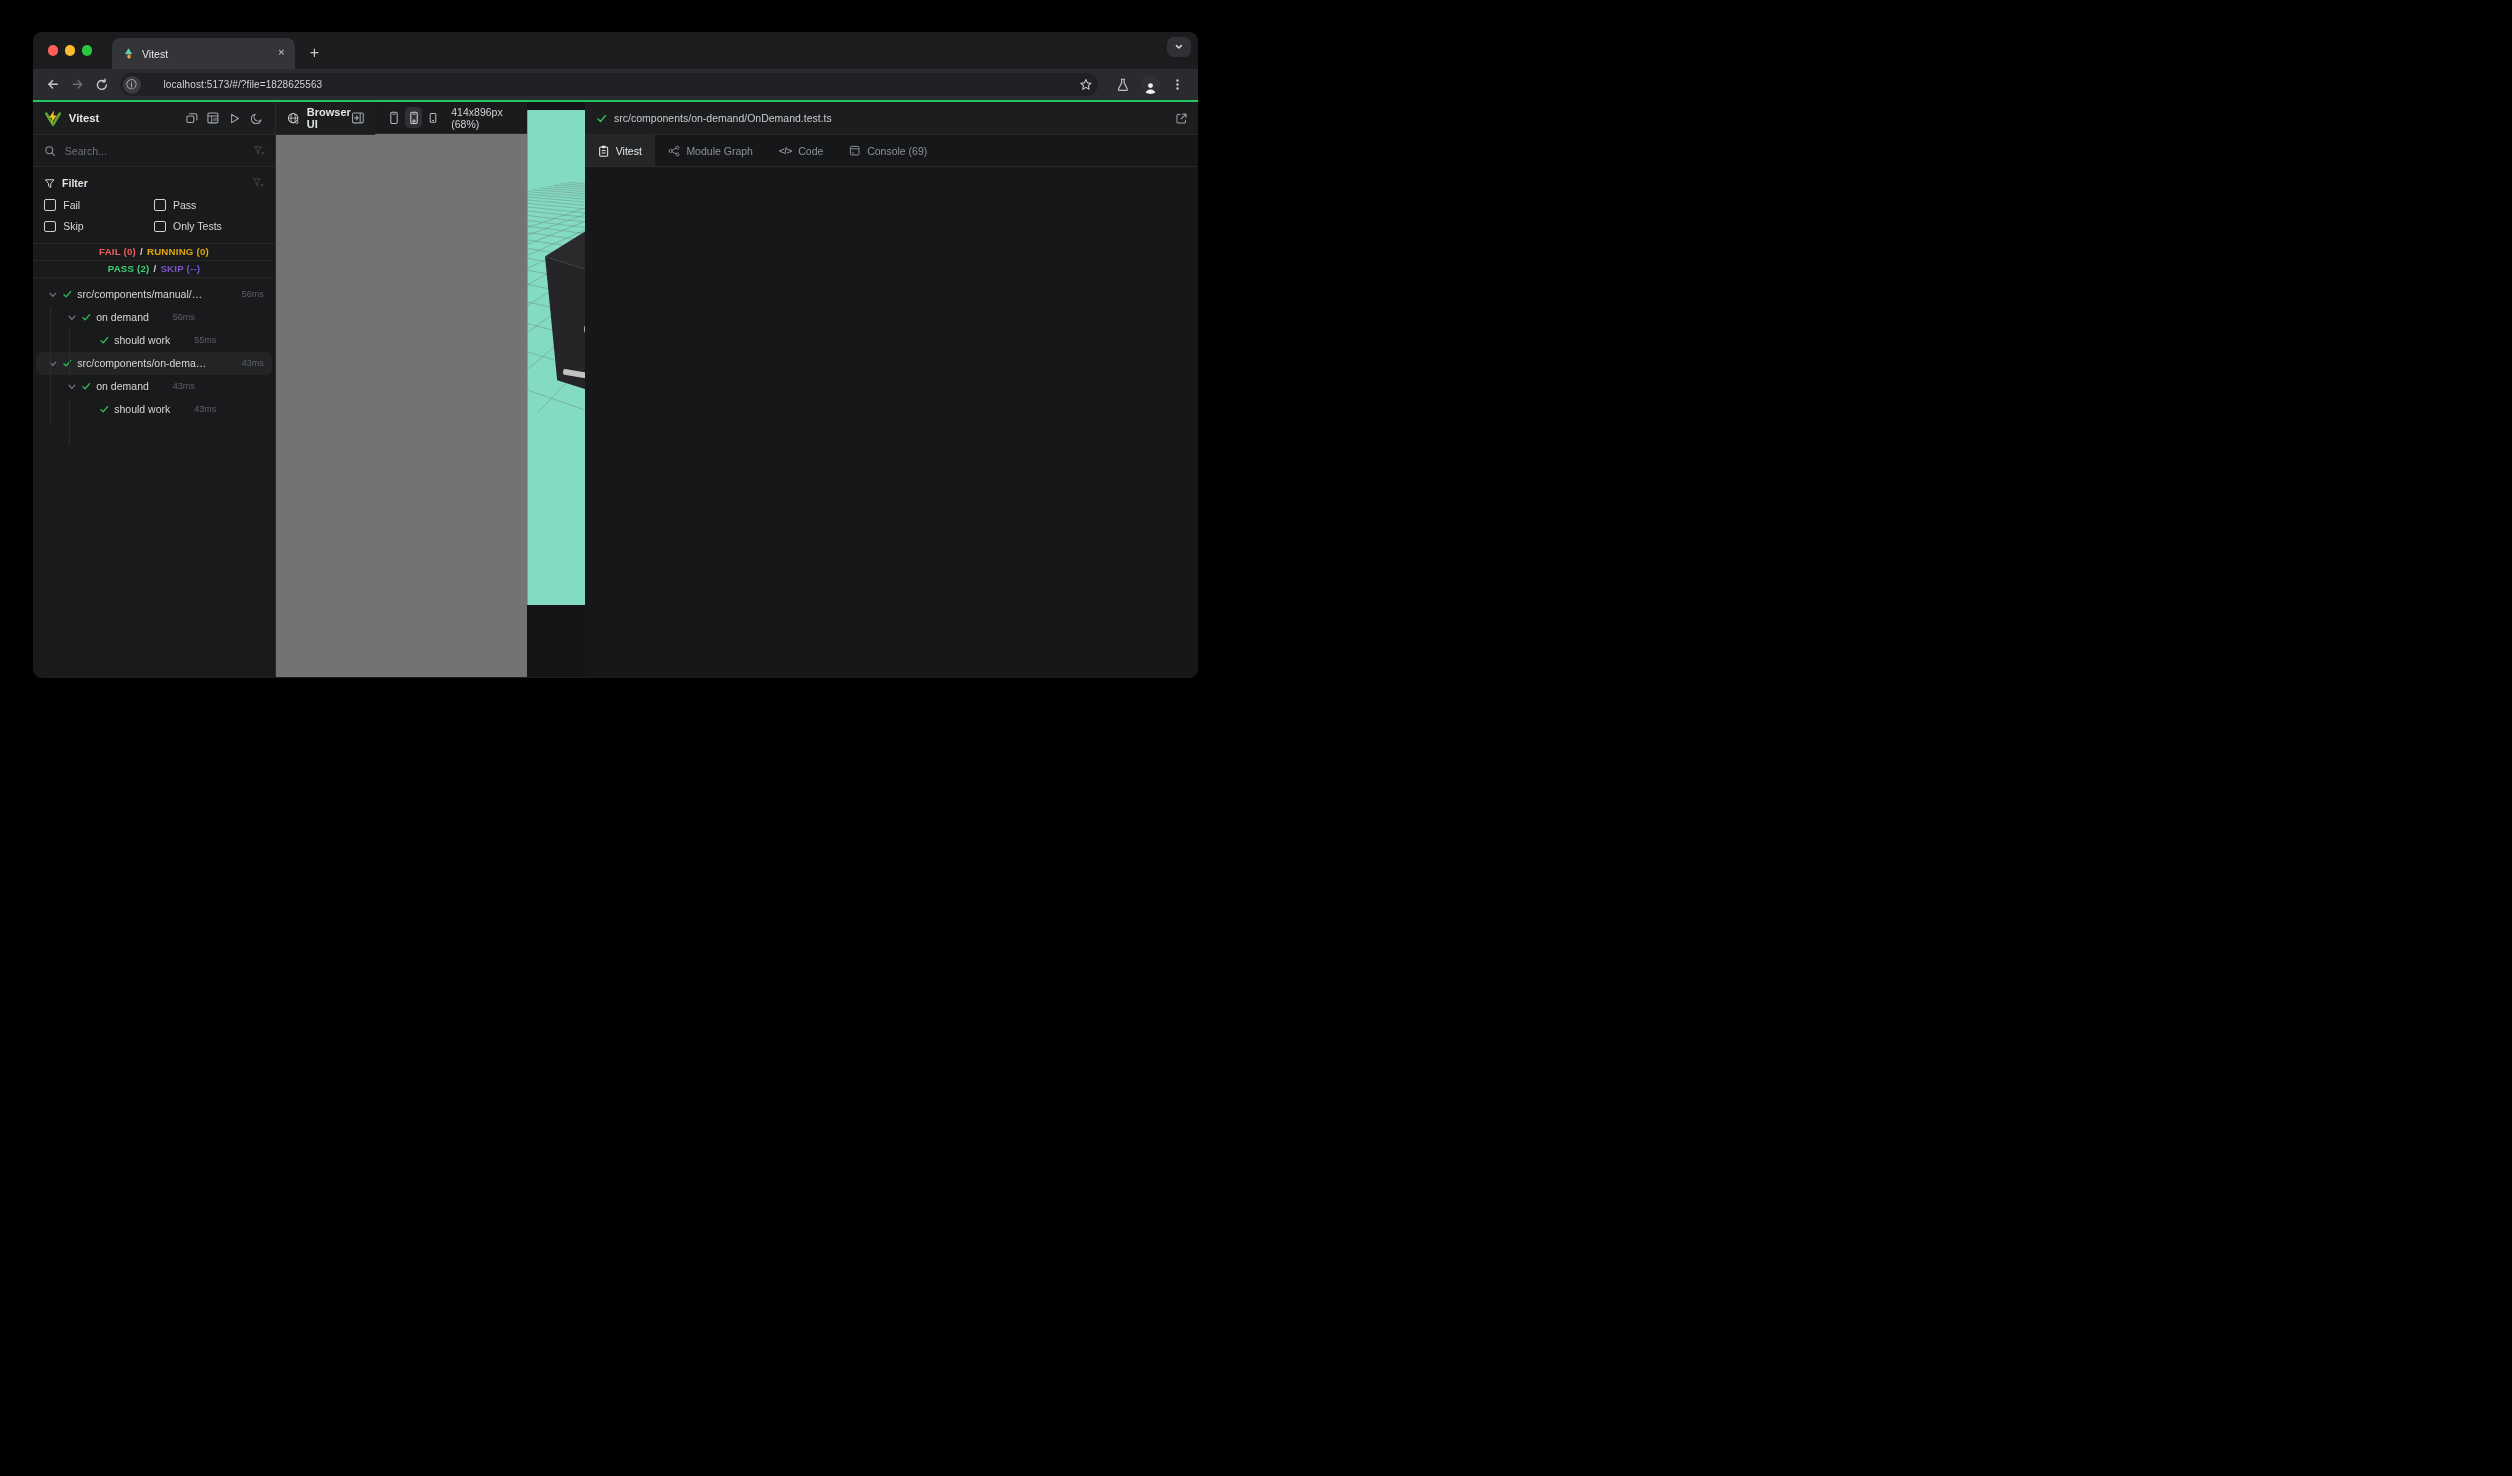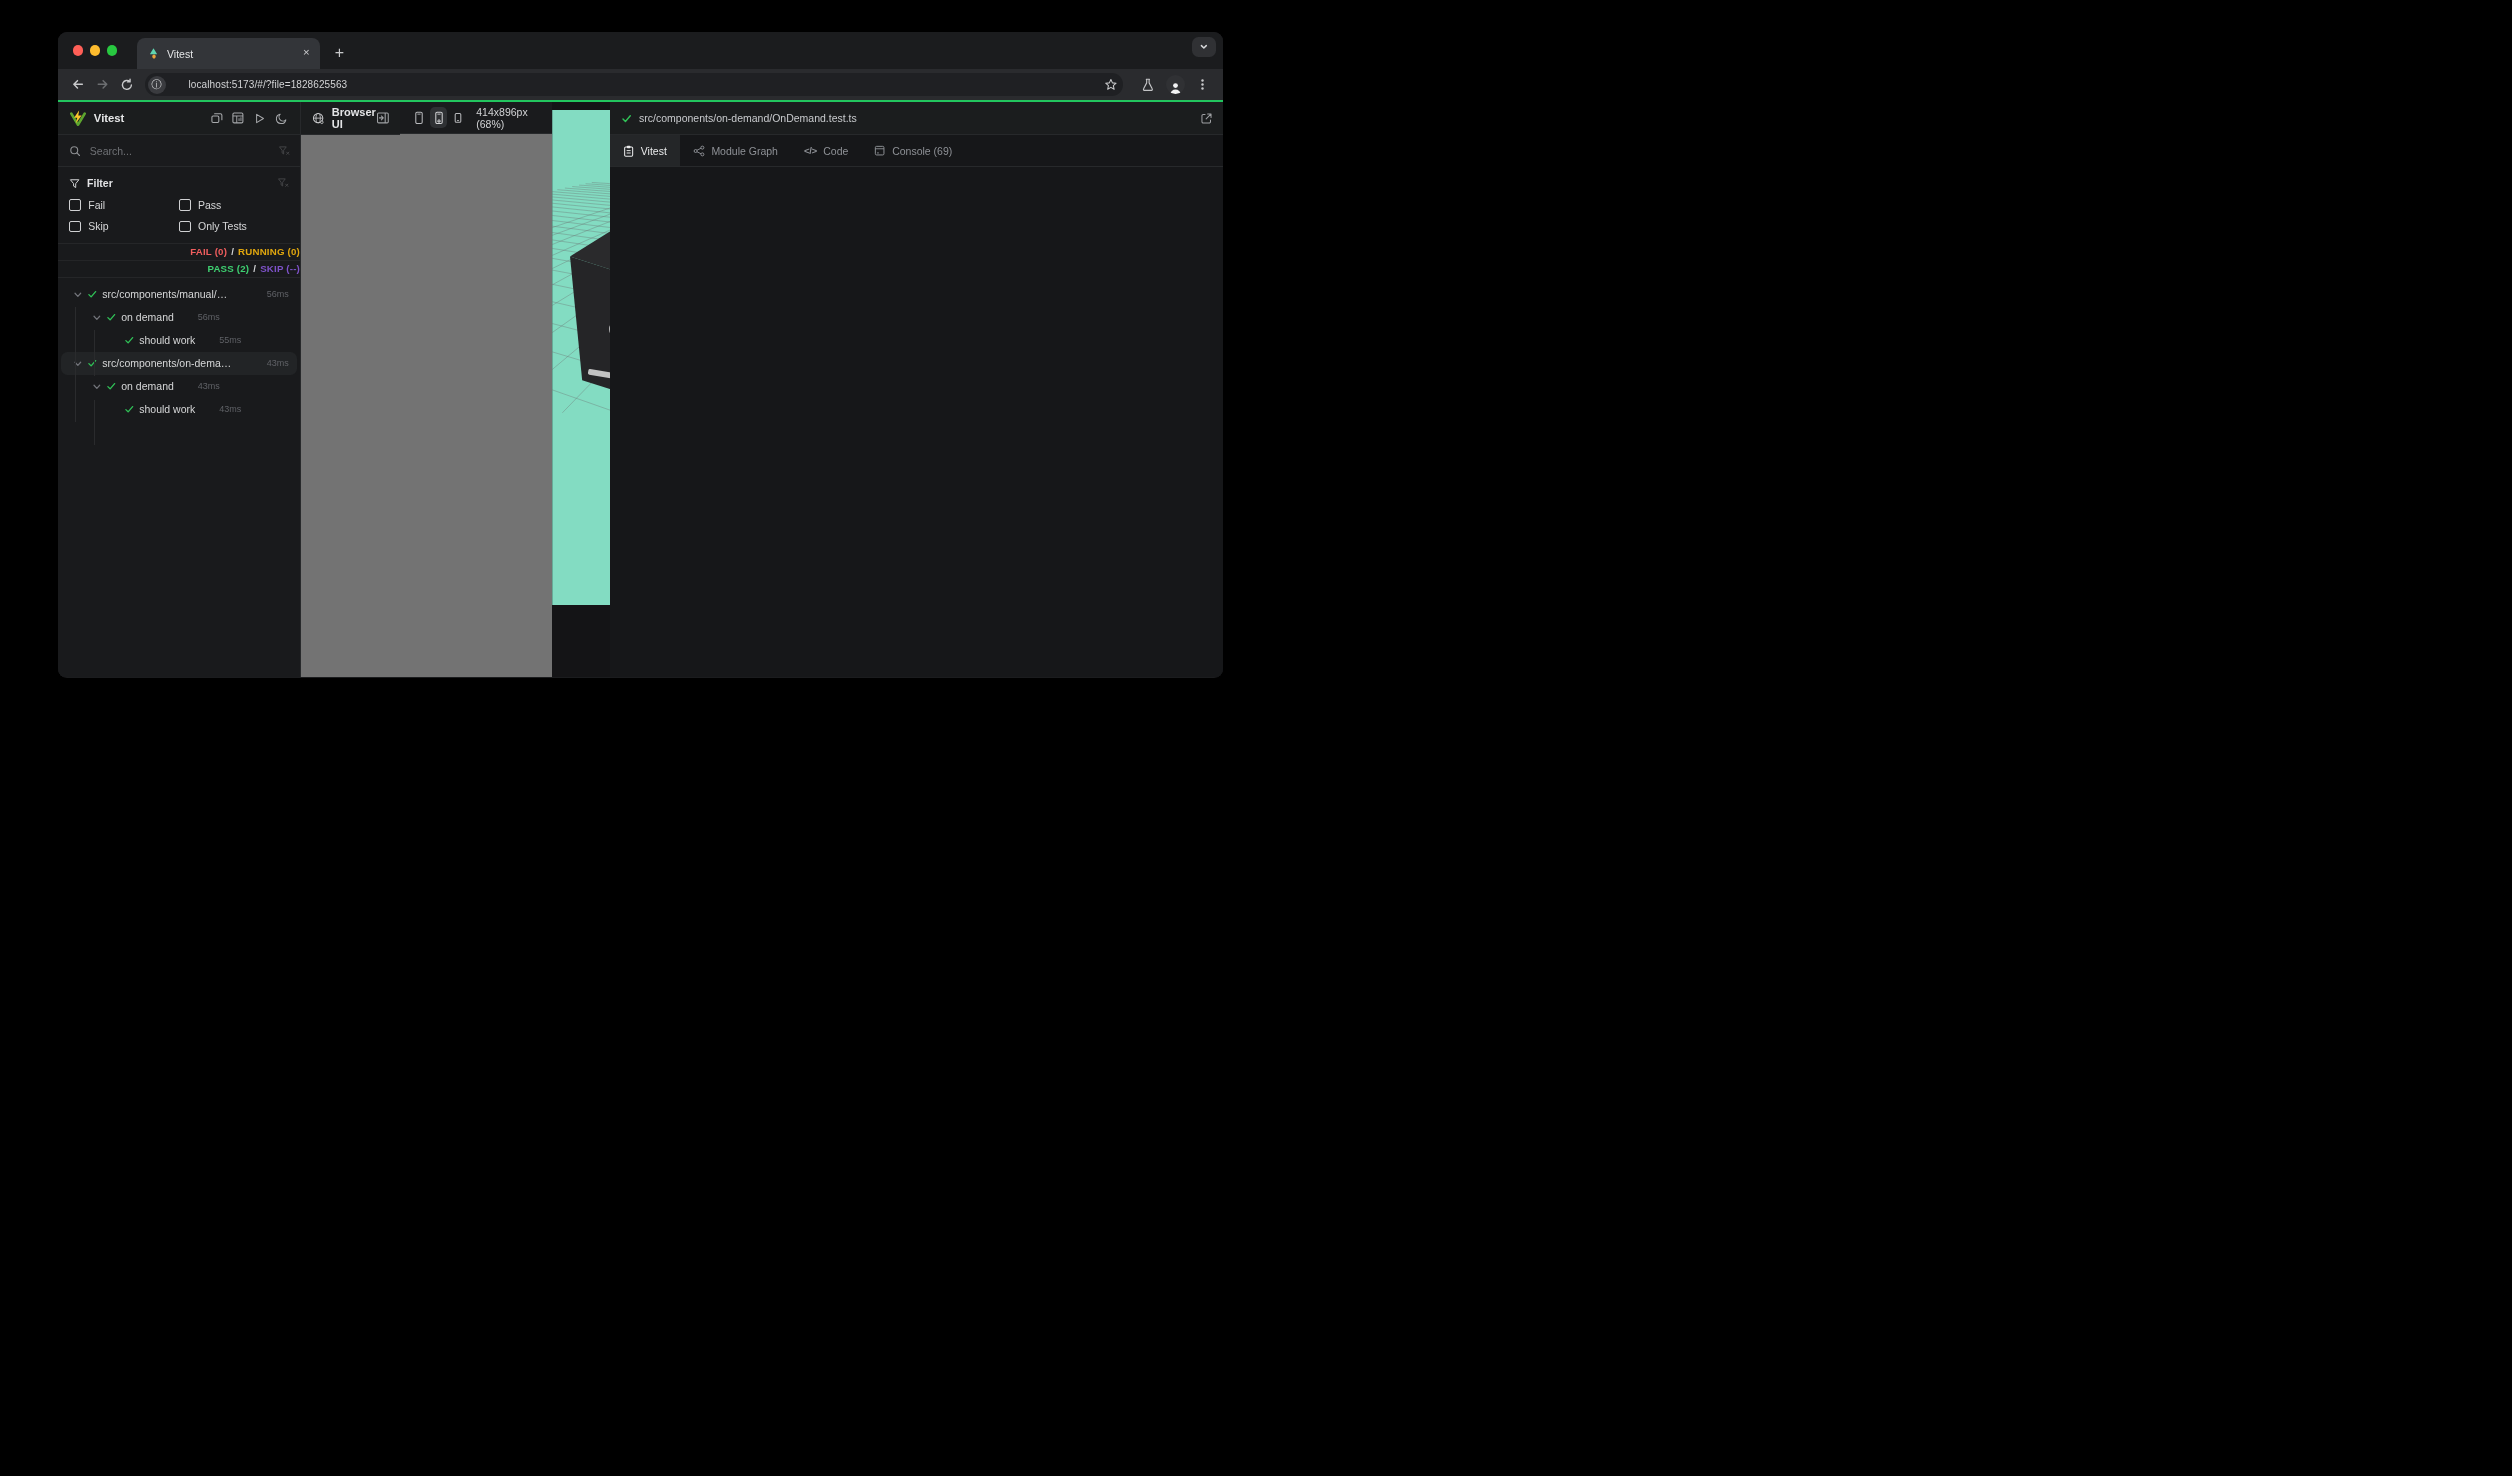--- a/index.html
+++ b/index.html
@@ -1,18 +1,18 @@
 <!DOCTYPE html>
 <html style="font-size:13px"><head>
 <meta charset="utf-8">
 <style>
   html,body{margin:0;padding:0;background:#000;}
   body{width:1256px;height:738px;position:relative;overflow:hidden;
        font-family:"Liberation Sans",sans-serif;-webkit-font-smoothing:antialiased;}
-  .window{position:absolute;left:58px;top:32px;width:1165px;height:646px;
+  .window{position:absolute;left:33px;top:32px;width:1165px;height:646px;
           border-radius:9px;overflow:hidden;background:#1b1c1e;
           box-shadow:0 14.6px 49px rgba(0,0,0,.7);}
   
   .tabstrip{height:37px;background:#1b1c1e;display:flex;align-items:flex-end;position:relative;}
   .lights{display:flex;gap:6.5px;align-items:center;padding:0 0 0 14.6px;height:37px;position:absolute;left:0;top:0;}
   .light{width:10.5px;height:10.5px;border-radius:50%;}
   .tab{margin-left:79px;width:183px;height:31px;background:#333539;border-radius:8px 8px 0 0;
        display:flex;align-items:center;padding:0 6.5px 0 9.7px;box-sizing:border-box;}
   .tab-title{color:#e4e5e7;font-size:10.5px;margin-left:7.3px;flex:1;}
   .tab-close{width:14.6px;height:14.6px;border-radius:50%;color:#cdced0;font-size:11.3px;line-height:13.8px;
@@ -44,21 +44,21 @@
                 font-family:"Liberation Sans",sans-serif;margin-left:7.3px;}
   .search-input::placeholder{color:#6f7175;}
   .dim-ic{opacity:.32;}
   .filter-block{padding:9.7px 11.3px 10.5px;border-bottom:0.8px solid #252628;}
   .filter-title-row{display:flex;align-items:flex-end;margin-bottom:9.7px;}
   .filter-title{color:#e3e4e6;font-size:10.5px;font-weight:700;margin-left:6.5px;flex:1;}
   .filter-grid{display:grid;grid-template-columns:1fr 1fr;row-gap:9.7px;}
   .chk-item{display:flex;align-items:center;gap:7.3px;color:#d6d7d8;font-size:10.5px;}
   .chk-box{width:9.7px;height:9.7px;border:1.2px solid #d0d1d3;border-radius:2px;background:transparent;}
   .stats{border-bottom:0.8px solid #252628;}
-  .stat-row{height:16px;display:flex;align-items:center;justify-content:flex-end;font-size:9.7px;font-weight:700;letter-spacing:0.2px;}
+  .stat-row{height:16px;display:flex;align-items:center;justify-content:center;font-size:9.7px;font-weight:700;letter-spacing:0.2px;}
   .stat-row + .stat-row{border-top:0.8px solid #242527;}
   .stat-sep{color:#d4d5d7;margin:0 4px;}
   .tree{margin-top:4.9px;position:relative;flex:1;overflow:hidden;}
   .tree-row{height:23px;display:flex;align-items:center;margin:0 3.2px;border-radius:6.5px;box-sizing:border-box;}
   .tree-row.selected{background:#222426;}
   .tree-row .chev{flex:none;margin-right:4px;}
   .tree-row .chk{flex:none;margin-right:4.9px;}
   .t-label{color:#d6d7d8;font-size:10.5px;white-space:nowrap;}
   .file-row .t-label{flex:1;overflow:hidden;}
   .t-dur{color:#5f6166;font-size:9px;margin-left:24px;padding-right:8px;white-space:nowrap;}

